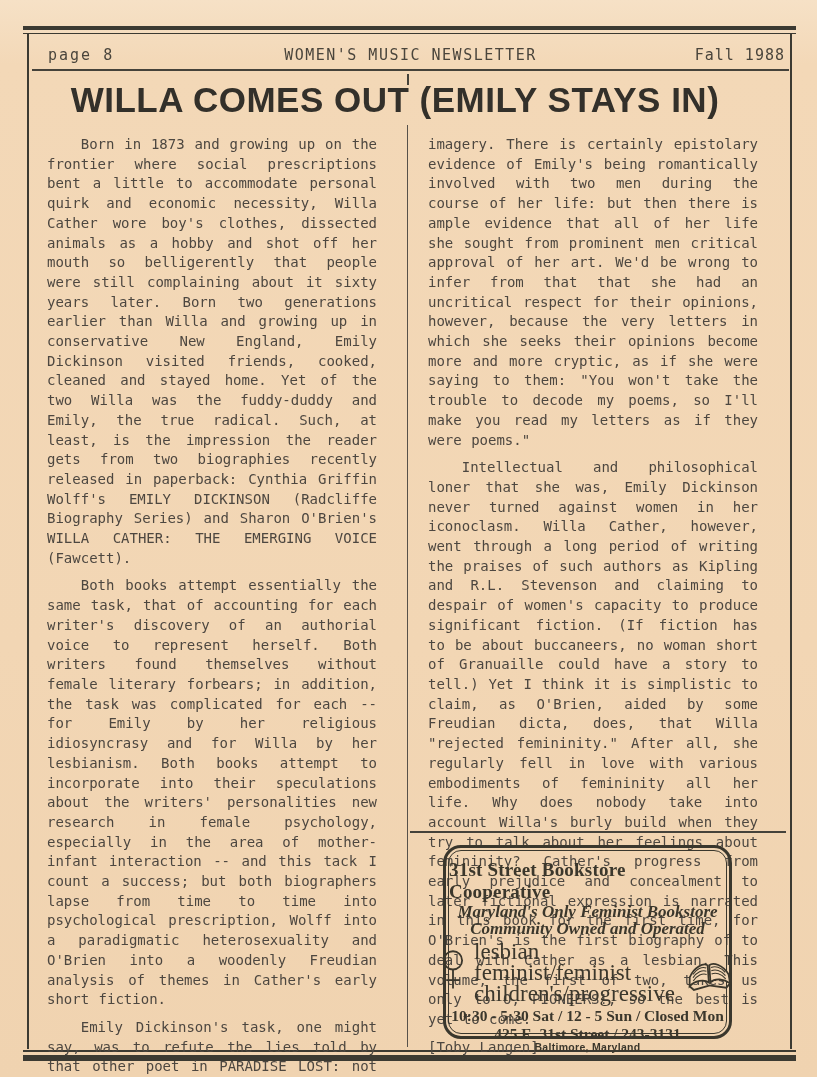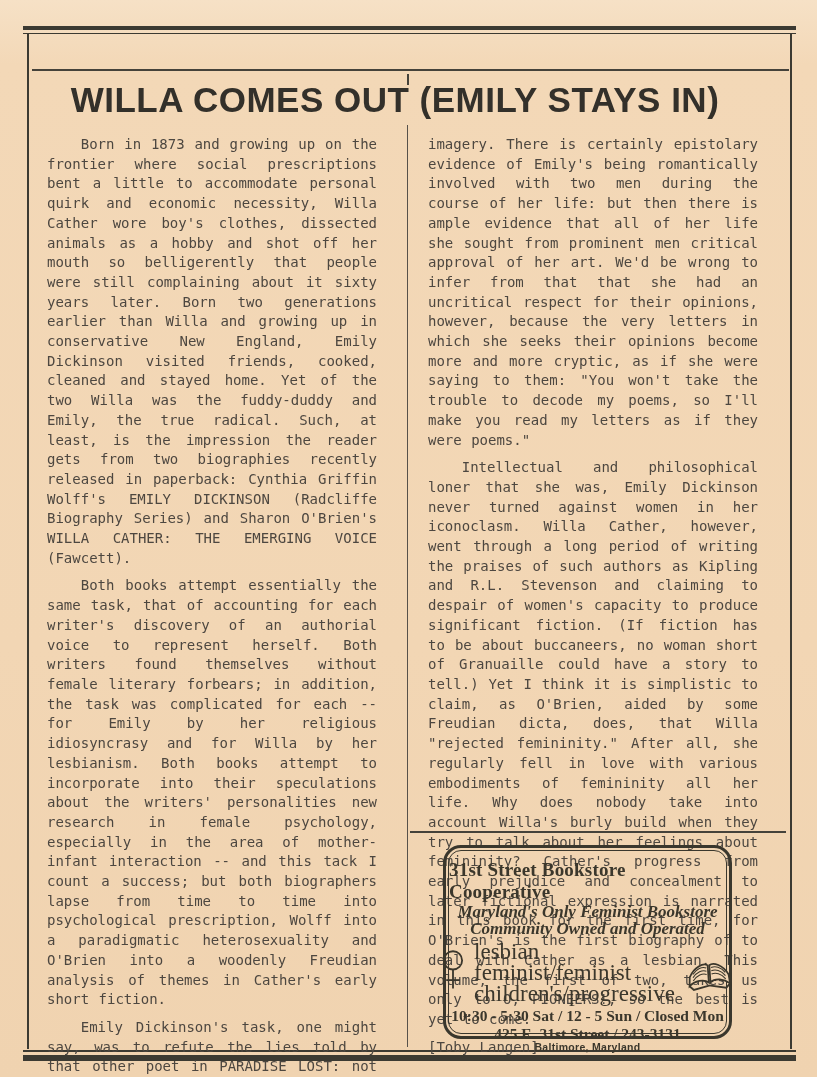--- a/index.html
+++ b/index.html
@@ -80,20 +80,25 @@
 
 <div class="page">
 
   <div class="rule rule-top-thick"></div>
   <div class="rule rule-top-thin"></div>
   <div class="rule rule-left"></div>
   <div class="rule rule-right"></div>
   <div class="rule rule-bottom-thin"></div>
   <div class="rule rule-bottom-thick"></div>
 
+  <div class="hdr">
+    <span class="pg">page 8</span>
+    <span class="ttl">WOMEN'S MUSIC NEWSLETTER</span>
+    <span class="iss">Fall 1988</span>
+  </div>
   <div class="rule rule-header"></div>
   <div class="rule rule-center-tick"></div>
 
   <div class="headline">WILLA COMES OUT (EMILY STAYS IN)</div>
 
   <div class="rule rule-col-divider"></div>
 
   <div class="col col-left">
     <p class="ind">Born in 1873 and growing up on the frontier where social prescriptions bent a little to accommodate personal quirk and economic necessity, Willa Cather wore boy's clothes, dissected animals as a hobby and shot off her mouth so belligerently that people were still complaining about it sixty years later. Born two generations earlier than Willa and growing up in conservative New England, Emily Dickinson visited friends, cooked, cleaned and stayed home. Yet of the two Willa was the fuddy-duddy and Emily, the true radical. Such, at least, is the impression the reader gets from two biographies recently released in paperback: Cynthia Griffin Wolff's EMILY DICKINSON (Radcliffe Biography Series) and Sharon O'Brien's WILLA CATHER: THE EMERGING VOICE (Fawcett).</p>
     <p class="ind">Both books attempt essentially the same task, that of accounting for each writer's discovery of an authorial voice to represent herself. Both writers found themselves without female literary forbears; in addition, the task was complicated for each -- for Emily by her religious idiosyncrasy and for Willa by her lesbianism. Both books attempt to incorporate into their speculations about the writers' personalities new research in female psychology, especially in the area of mother-infant interaction -- and this tack I count a success; but both biographers lapse from time to time into psychological prescription, Wolff into a paradigmatic heterosexuality and O'Brien into a woodenly Freudian analysis of themes in Cather's early short fiction.</p>

